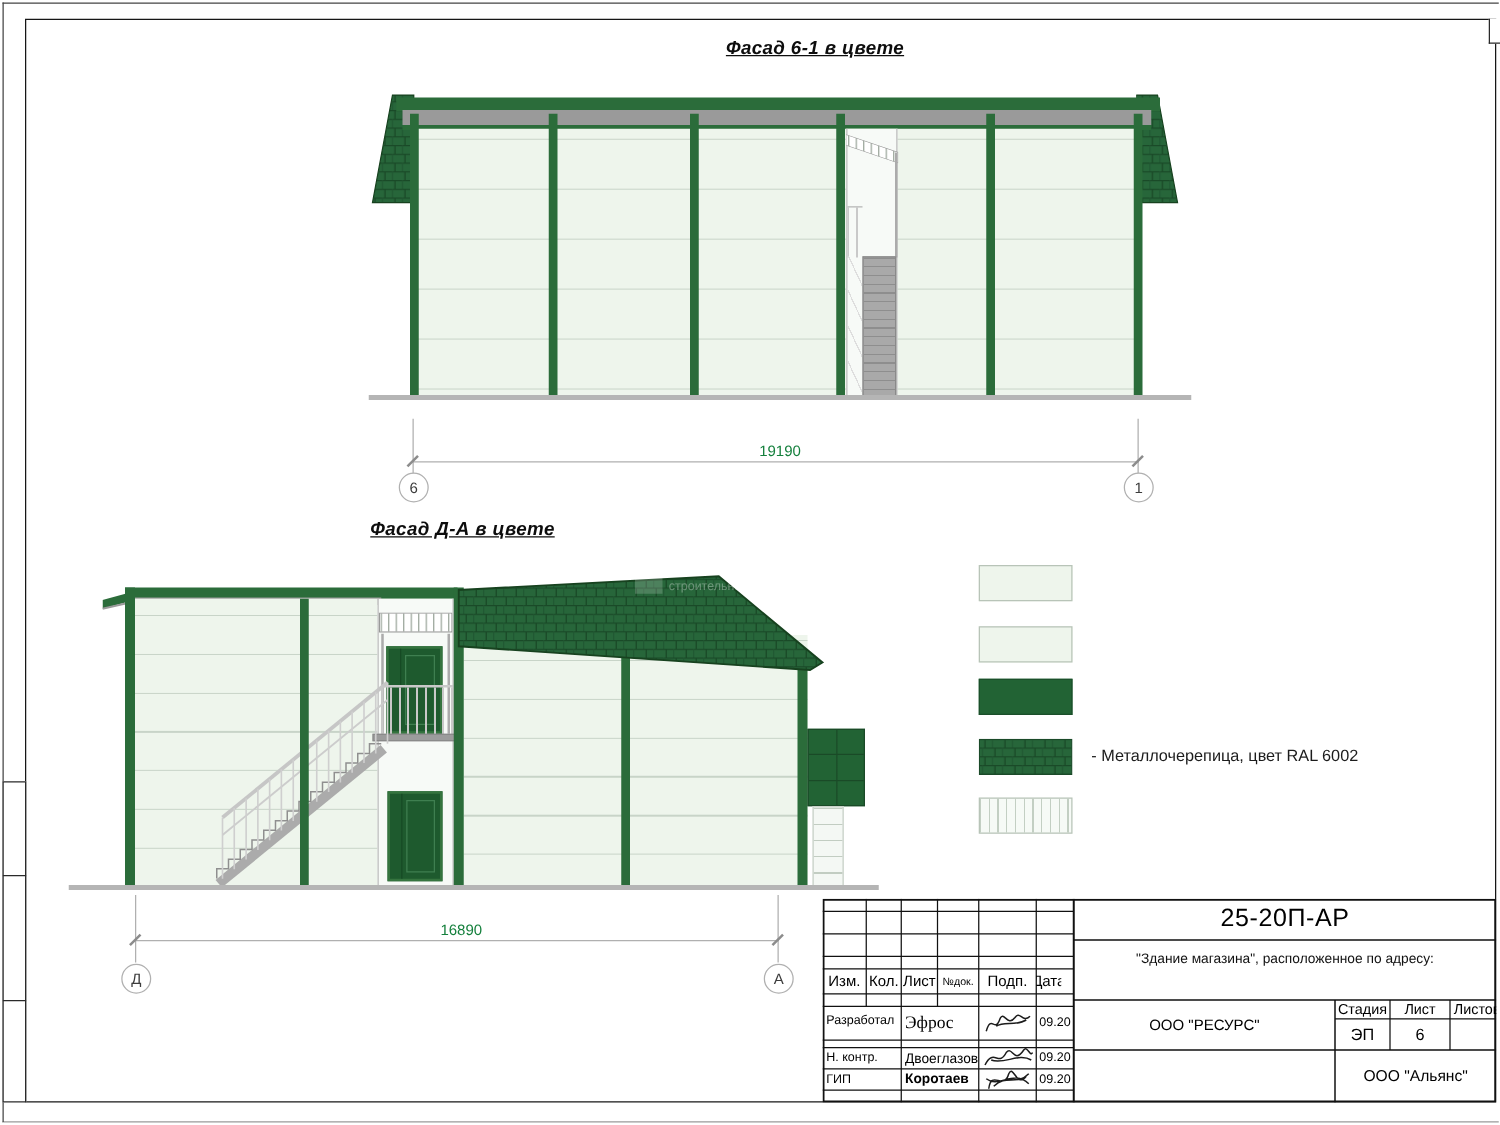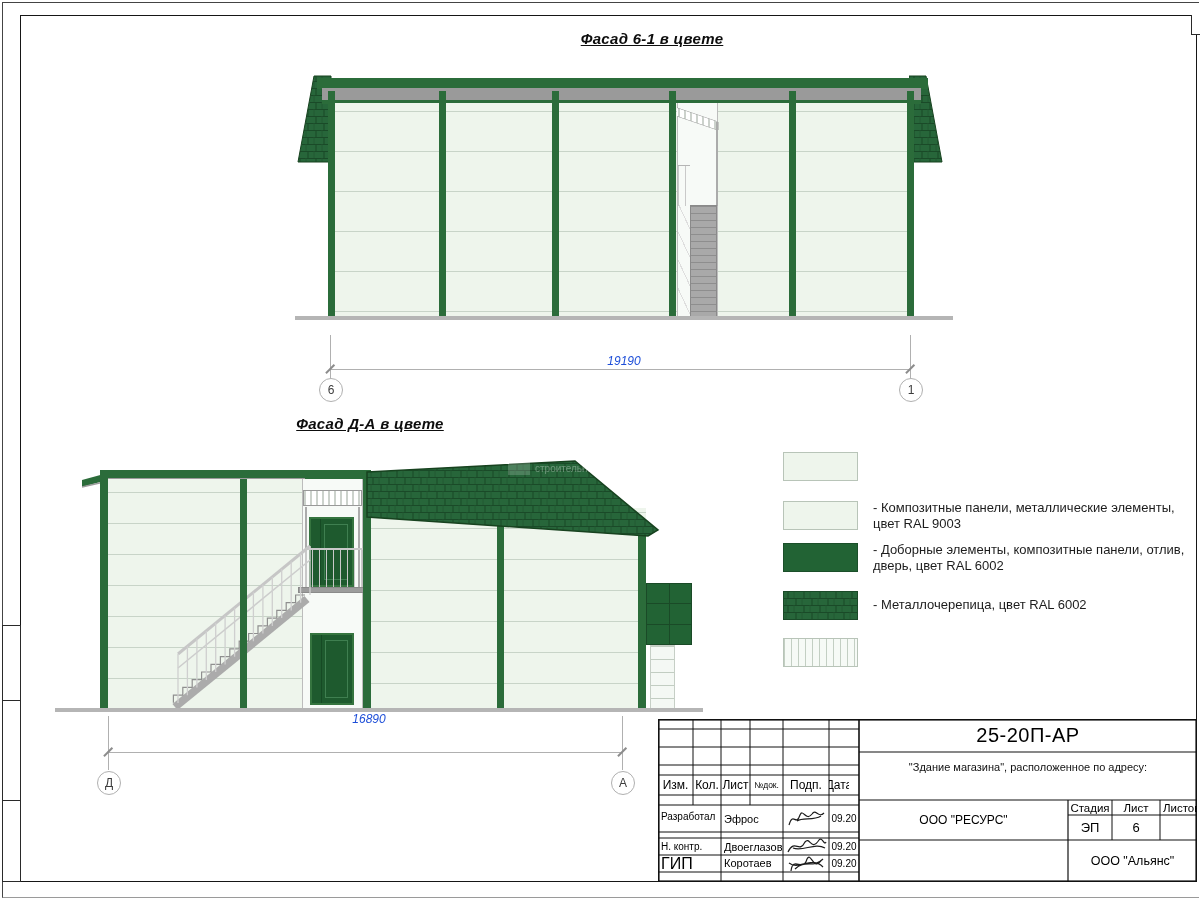--- a/index.html
+++ b/index.html
@@ -27,21 +27,21 @@
   .stairs61{position:absolute;background:#a9a9a9;border:1px solid #8a8a8a;box-sizing:border-box;
     background-image:repeating-linear-gradient(to bottom,#8e8e8e 0,#8e8e8e 1px,transparent 1px,transparent 7px);}
   .brace61{position:absolute;border-right:1px solid #cfcfcf;
     background-image:repeating-linear-gradient(65deg,#dedede 0,#dedede 1px,transparent 1px,transparent 12px);}
   .rails-v{background-image:repeating-linear-gradient(90deg,#c9c9c9 0,#c9c9c9 1.5px,transparent 1.5px,transparent 7px);}
   .post{position:absolute;background:#ababab;width:1.5px;}
   
   .dim-line{position:absolute;background:#b0b0b0;height:1px;}
   .ext-line{position:absolute;background:#b0b0b0;width:1px;}
   .tick{position:absolute;width:12px;height:1.5px;background:#8c8c8c;transform:rotate(-45deg);}
-  .dim-text{position:absolute;color:#1d4ed8;font-size:12px;text-align:center;background:#fff;padding:0 4px;font-style:italic;}
+  .dim-text{position:absolute;color:#15803d;font-size:12px;text-align:center;background:#fff;padding:0 4px;}
   .axis-circle{position:absolute;width:22px;height:22px;border:1px solid #b0b0b0;border-radius:50%;background:#fff;
     color:#3c3c3c;font-size:12px;display:flex;align-items:center;justify-content:center;}
   .facade-title{position:absolute;font-style:italic;font-weight:bold;font-size:15px;color:#0d0d0d;
     text-decoration:underline;text-align:center;letter-spacing:.3px;}
   
   .sw{position:absolute;width:75px;height:29px;box-sizing:border-box;}
   .sw-light{background:#eef5ec;border:1px solid #b8c4b8;}
   .sw-green{background:#226334;border:1px solid #1b4f2a;}
   .sw-prof{background:#f6faf6;border:1px solid #b8c4b8;
     background-image:repeating-linear-gradient(90deg,#c3cfc3 0,#c3cfc3 1px,transparent 1px,transparent 7px);}
@@ -184,32 +184,30 @@
   <div class="abs strip-lines" style="left:595px;top:197px;width:25px;height:65px;background-color:#f4f8f4;border:1px solid #c6cfc6;box-sizing:border-box;"></div>
 
   <div class="ground" style="left:0;top:260px;width:648px;height:4px;"></div>
 </div>
 
 <div class="ext-line" style="left:108px;top:716px;height:54px;"></div>
 <div class="ext-line" style="left:622px;top:716px;height:54px;"></div>
 <div class="dim-line" style="left:108px;top:752px;width:515px;"></div>
 <div class="tick" style="left:102px;top:751px;"></div>
 <div class="tick" style="left:616px;top:751px;"></div>
-<div class="dim-text" style="left:330px;top:712px;width:70px;">16890</div>
+<div class="dim-text" style="left:330px;top:737px;width:70px;">16890</div>
 <div class="axis-circle" style="left:97px;top:771px;">Д</div>
 <div class="axis-circle" style="left:611px;top:771px;">А</div>
 
 <div class="abs" style="left:783px;top:450px;width:410px;height:225px;">
   <div class="sw sw-light" style="left:0;top:2px;"></div>
 
   <div class="sw sw-light" style="left:0;top:51px;"></div>
-  <div class="legend-label" style="left:90px;top:50px;">- Композитные панели, металлические элементы, цвет RAL 9003</div>
 
   <div class="sw sw-green" style="left:0;top:93px;"></div>
-  <div class="legend-label" style="left:90px;top:92px;">- Доборные элементы,  композитные панели, отлив, дверь, цвет RAL 6002</div>
 
   <svg class="sw" style="left:0;top:141px;" width="75" height="29">
     <rect x="0.5" y="0.5" width="74" height="28" fill="url(#shingle)" stroke="#1a4a28"></rect>
   </svg>
   <div class="legend-label" style="left:90px;top:147px;">- Металлочерепица, цвет RAL 6002</div>
 
   <div class="sw sw-prof" style="left:0;top:188px;"></div>
 </div>
 
 <div class="tb">
@@ -229,35 +227,35 @@
   </svg>
 
   <div class="tb-cell" style="left:0;top:56px;width:35px;height:20px;font-size:12px;">Изм.</div>
   <div class="tb-cell" style="left:35px;top:56px;width:28px;height:20px;font-size:12px;">Кол.</div>
   <div class="tb-cell" style="left:63px;top:56px;width:29px;height:20px;font-size:12px;">Лист</div>
   <div class="tb-cell" style="left:92px;top:56px;width:33px;height:20px;font-size:8.5px;">№док.</div>
   <div class="tb-cell" style="left:125px;top:56px;width:46px;height:20px;font-size:12px;">Подп.</div>
   <div class="tb-cell" style="left:171px;top:56px;width:20px;height:20px;font-size:12px;">Дата</div>
 
   <div class="tb-cell tb-left" style="left:0;top:86px;width:63px;height:22px;font-size:10px;">Разработал</div>
-  <div class="tb-cell tb-left" style="left:63px;top:86px;width:62px;height:27px;font-size:11px;">Эфрос</div>
+  <div class="tb-cell tb-left" style="left:63px;top:86px;width:62px;height:27px;font-size:14px;font-family:Liberation Serif, serif;">Эфрос</div>
   <svg style="position:absolute;left:125px;top:86px;" width="46" height="27">
     <path d="M6,20 C10,6 13,22 17,10 C20,3 23,17 29,9 C33,3 35,14 41,8 M14,16 C20,12 30,16 38,11" stroke="#1c1c1c" fill="none" stroke-width="1.2"></path>
   </svg>
   <div class="tb-cell" style="left:171px;top:86px;width:30px;height:27px;font-size:10px;">09.20</div>
 
   <div class="tb-cell tb-left" style="left:0;top:119px;width:63px;height:17px;font-size:10px;">Н. контр.</div>
   <div class="tb-cell tb-left" style="left:63px;top:119px;width:62px;height:17px;font-size:11px;">Двоеглазов</div>
   <svg style="position:absolute;left:125px;top:115px;" width="46" height="24">
     <path d="M5,18 C12,4 16,20 22,8 C27,2 28,18 36,6 C39,2 41,12 43,8 M10,14 C20,18 32,8 42,14" stroke="#1c1c1c" fill="none" stroke-width="1.2"></path>
   </svg>
   <div class="tb-cell" style="left:171px;top:119px;width:30px;height:17px;font-size:10px;">09.20</div>
 
-  <div class="tb-cell tb-left" style="left:0;top:136px;width:63px;height:17px;font-size:16px;">ГИП</div>
-  <div class="tb-cell tb-left" style="left:63px;top:136px;width:62px;height:15px;font-size:11px;">Коротаев</div>
+  <div class="tb-cell tb-left" style="left:0;top:136px;width:63px;height:17px;font-size:10px;">ГИП</div>
+  <div class="tb-cell tb-left" style="left:63px;top:136px;width:62px;height:15px;font-size:11px;font-weight:bold;">Коротаев</div>
   <svg style="position:absolute;left:125px;top:132px;" width="46" height="26">
     <path d="M8,20 C10,4 20,22 24,8 C28,0 30,20 38,10 M6,12 C16,20 28,4 40,16 M12,18 C22,8 30,18 40,8" stroke="#1c1c1c" fill="none" stroke-width="1.2"></path>
   </svg>
   <div class="tb-cell" style="left:171px;top:136px;width:30px;height:17px;font-size:10px;">09.20</div>
 
   <div class="tb-cell" style="left:201px;top:0;width:338px;height:33px;font-size:20px;letter-spacing:.5px;">25-20П-АР</div>
   <div class="abs" style="left:201px;top:33px;width:338px;height:48px;text-align:center;font-size:11px;line-height:15px;padding-top:8px;box-sizing:border-box;">
     <div>"Здание магазина", расположенное по адресу:</div>
   </div>
   <div class="tb-cell" style="left:201px;top:81px;width:209px;height:40px;font-size:12px;">ООО "РЕСУРС"</div>

